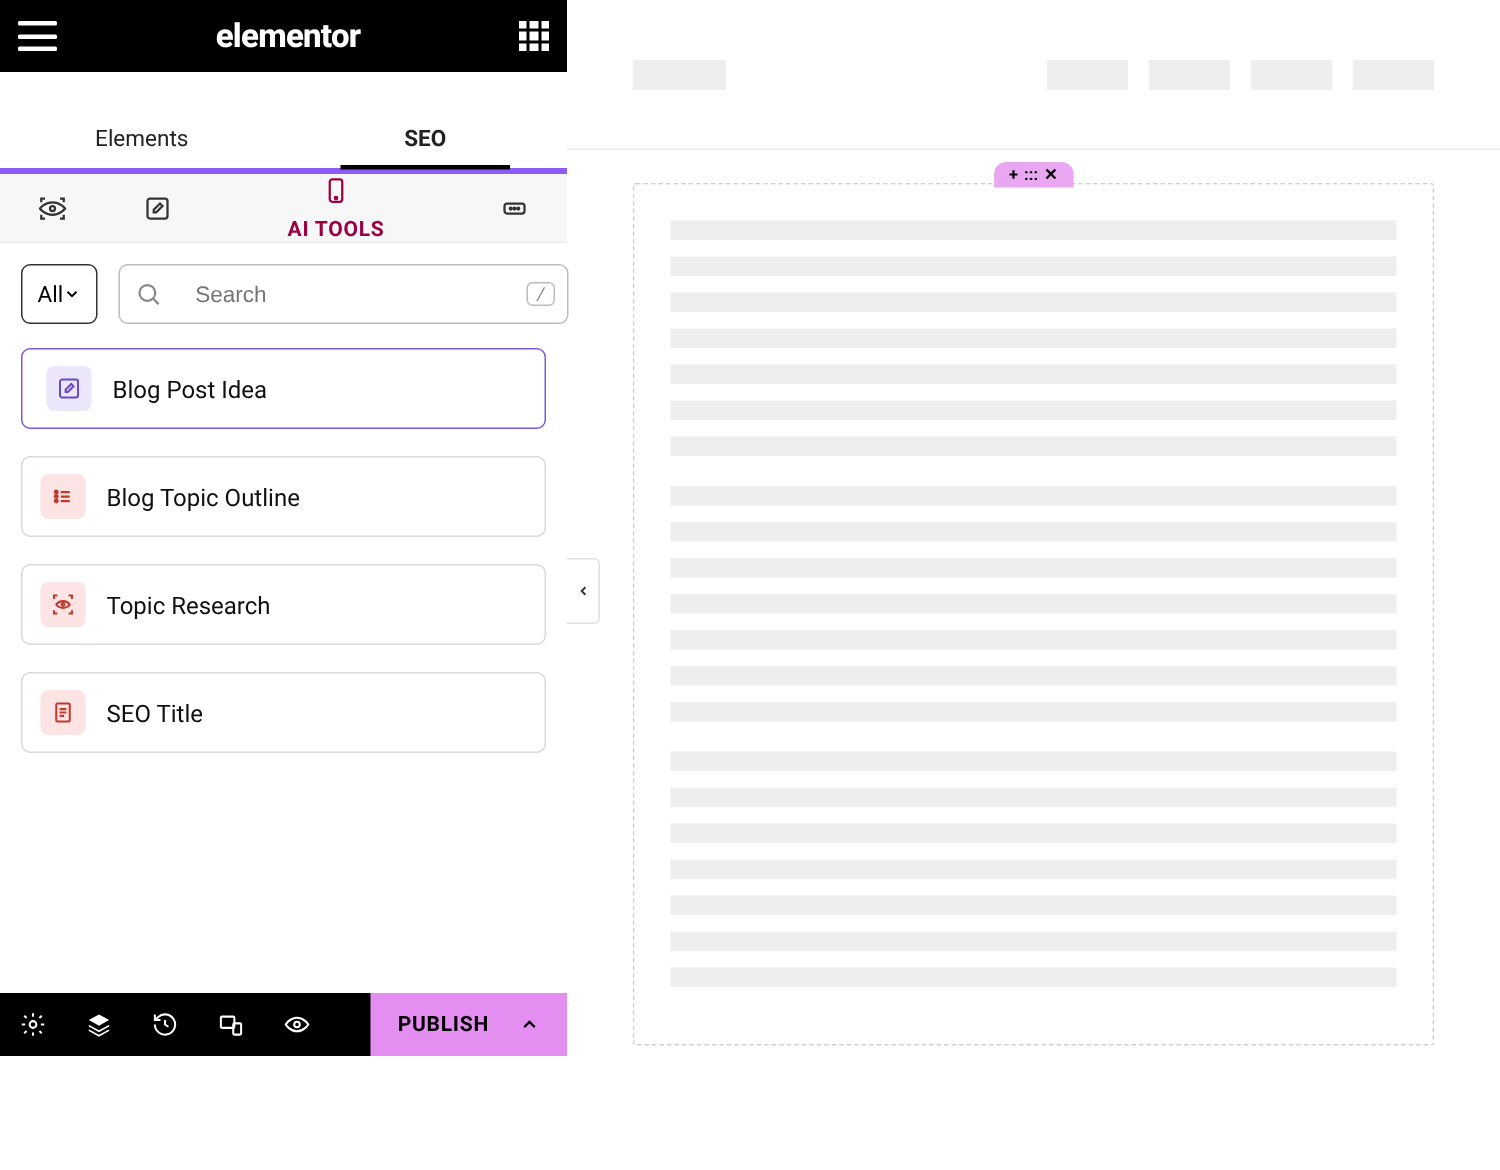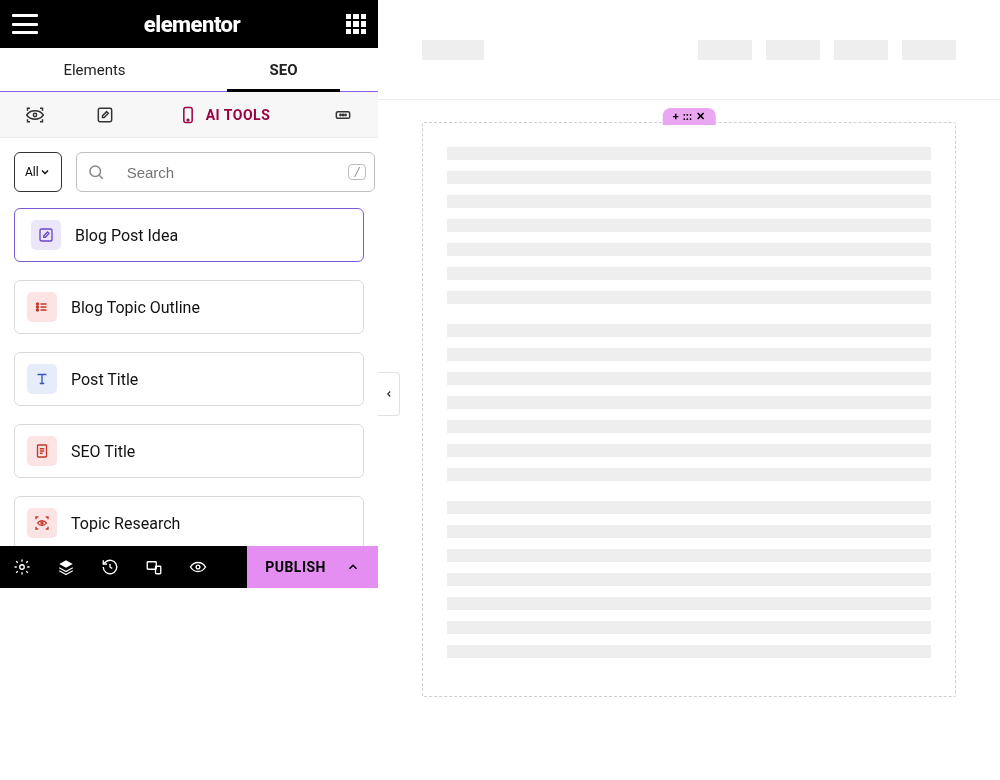--- a/index.html
+++ b/index.html
@@ -1,44 +1,44 @@
 <!DOCTYPE html>
 <html><head>
 <meta charset="utf-8">
 <style>
 * { margin: 0; padding: 0; box-sizing: border-box; }
 body { font-family: -apple-system, BlinkMacSystemFont, "Segoe UI", Roboto, sans-serif; width: 1000px; height: 780px; overflow: hidden; display: flex; background: #fff; }
 
 
-.sidebar { width: 378px; height: 588px; display: flex; flex-direction: column; background: #fff; position: relative; }
+.sidebar { width: 378px; height: 704px; display: flex; flex-direction: column; background: #fff; position: relative; }
 
 
 .top-header { height: 48px; background: #000; display: flex; align-items: center; justify-content: space-between; padding: 0 12px; }
 .hamburger { width: 26px; height: 20px; display: flex; flex-direction: column; justify-content: space-between; cursor: pointer; }
 .hamburger span { display: block; height: 3px; background: #fff; border-radius: 1px; }
 .brand { color: #fff; font-weight: 800; font-size: 22px; letter-spacing: -0.5px; }
 .apps-grid { width: 20px; height: 20px; display: grid; grid-template-columns: repeat(3,1fr); grid-template-rows: repeat(3,1fr); gap: 2px; cursor: pointer; }
 .apps-grid span { background: #fff; }
 
 
-.tabs { height: 44px; display: flex; border-bottom: 1px solid #8b5cf6; }
+.tabs { height: 44px; display: flex; border-bottom: 4px solid #8b5cf6; margin-top: 24px; }
 .tab { flex: 1; display: flex; align-items: center; justify-content: center; font-size: 15px; color: #222; cursor: pointer; position: relative; }
 .tab.active { font-weight: 700; }
 .tab.active::after { content: ""; position: absolute; left: 20%; right: 20%; bottom: -1px; height: 3px; background: #000; }
 
 
 .toolbar { height: 46px; display: flex; align-items: center; border-bottom: 1px solid #ececec; background: #f7f7f8; }
-.tool-slot { display: flex; align-items: center; justify-content: center; color: #333; }
+.tool-slot { display: flex; align-items: center; justify-content: center; color: #333; flex-direction: column; }
 .tool-slot.narrow { width: 70px; }
 .tool-slot.wide { flex: 1; justify-content: center; gap: 8px; color: #9a0042; font-weight: 700; font-size: 14px; letter-spacing: 0.5px; }
 .tool-icon { width: 20px; height: 20px; }
 
 
 .filter-row { display: flex; gap: 14px; padding: 14px 14px 10px; }
-.filter-sel { width: 112px; height: 40px; border: 1.5px solid #333; border-radius: 6px; display: flex; align-items: center; padding: 0 10px; font-size: 12px; cursor: pointer; }
+.filter-sel { width: 112px; height: 40px; border: 1.5px solid #333; border-radius: 6px; display: flex; align-items: center; padding: 0 10px; font-size: 15px; cursor: pointer; }
 .search-wrap { flex: 1; height: 40px; border: 1.5px solid #bdbdbd; border-radius: 6px; display: flex; align-items: center; padding: 0 8px 0 10px; gap: 22px; }
 .search-wrap input { border: none; outline: none; flex: 1; font-size: 15px; color: #555; background: transparent; }
 .kbd { border: 1px solid #bbb; border-radius: 4px; padding: 0 6px; font-size: 12px; color: #888; font-style: italic; }
 
 
 .widgets { flex: 1; overflow-y: auto; padding: 6px 14px 10px; }
 .widget-item { height: 54px; border: 1.5px solid #d9d9d9; border-radius: 6px; display: flex; align-items: center; gap: 14px; padding: 0 12px; margin-bottom: 18px; cursor: pointer; background: #fff; }
 .widget-item.selected { border-color: #7a5bd6; padding-left: 16px; }
 .wicon { width: 30px; height: 30px; border-radius: 5px; display: flex; align-items: center; justify-content: center; }
 .wicon svg { width: 18px; height: 18px; }
@@ -167,45 +167,37 @@
             <path d="M10 8h8"></path>
             <circle cx="6" cy="12" r="1.2" fill="#c0392b"></circle>
             <path d="M10 12h8"></path>
             <circle cx="6" cy="16" r="1.2" fill="#c0392b"></circle>
             <path d="M10 16h8"></path>
           </svg>
         </div>
         <div class="wlabel">Blog Topic Outline</div>
       </div>
       <div class="widget-item">
-        <div class="wicon ic-blue">
-          <svg viewBox="0 0 24 24" fill="none" stroke="#3a56b5" stroke-width="1.8">
-            <path d="M6 6h12M12 6v12M9 18h6"></path>
-          </svg>
-        </div>
-        <div class="wlabel">Post Title</div>
+        <div class="wicon ic-red">
+          <svg viewBox="0 0 24 24" fill="none" stroke="#c0392b" stroke-width="1.8">
+            <path d="M4 7V4h3M20 7V4h-3M4 17v3h3M20 17v3h-3"></path>
+            <path d="M6 12s2-3 6-3 6 3 6 3-2 3-6 3-6-3-6-3z"></path>
+            <circle cx="12" cy="12" r="1.3"></circle>
+          </svg>
+        </div>
+        <div class="wlabel">Topic Research</div>
       </div>
       <div class="widget-item">
         <div class="wicon ic-red">
           <svg viewBox="0 0 24 24" fill="none" stroke="#c0392b" stroke-width="1.8">
             <rect x="6" y="4" width="12" height="16" rx="1"></rect>
             <path d="M9 9h6M9 12h6M9 15h4"></path>
           </svg>
         </div>
         <div class="wlabel">SEO Title</div>
-      </div>
-      <div class="widget-item">
-        <div class="wicon ic-red">
-          <svg viewBox="0 0 24 24" fill="none" stroke="#c0392b" stroke-width="1.8">
-            <path d="M4 7V4h3M20 7V4h-3M4 17v3h3M20 17v3h-3"></path>
-            <path d="M6 12s2-3 6-3 6 3 6 3-2 3-6 3-6-3-6-3z"></path>
-            <circle cx="12" cy="12" r="1.3"></circle>
-          </svg>
-        </div>
-        <div class="wlabel">Topic Research</div>
       </div>
     </div>
 
   <div class="bottom-bar">
     <div class="bicon">
         <svg width="18" height="18" viewBox="0 0 24 24" fill="none" stroke="currentColor" stroke-width="1.8">
           <circle cx="12" cy="12" r="3"></circle>
           <path d="M12 2v3M12 19v3M4.2 4.2l2.1 2.1M17.7 17.7l2.1 2.1M2 12h3M19 12h3M4.2 19.8l2.1-2.1M17.7 6.3l2.1-2.1"></path>
         </svg>
       </div>

